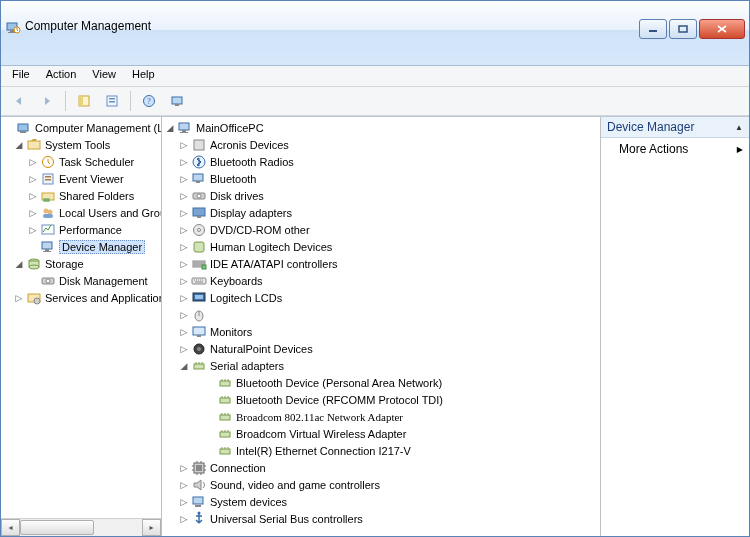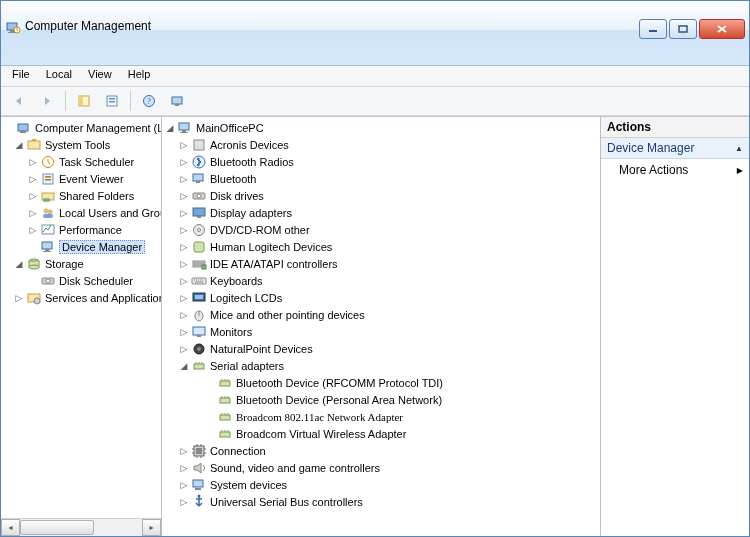--- a/index.html
+++ b/index.html
@@ -67,21 +67,21 @@
       </div>
     <div class="winbtn close">
         <svg width="10" height="8">
           <path d="M1 1l8 6M9 1l-8 6" stroke="#fff" stroke-width="1.6"></path>
         </svg>
       </div>
   </div>
 
   <div class="menubar">
     <span>File</span>
-    <span>Local</span>
+    <span>Action</span>
     <span>View</span>
     <span>Help</span>
   </div>
 
   <div class="toolbar">
     <div class="tbtn disabled">
         <svg width="14" height="14">
           <path d="M9 3l-5 4 5 4z" fill="#3a6ea5"></path>
         </svg>
       </div>
@@ -219,21 +219,21 @@
             <span class="lbl">Storage</span>
           </div>
         <div class="node" style="padding-left:24px">
             <span class="exp"></span>
             <span class="ic">
               <svg width="16" height="16">
                 <rect x="2" y="5" width="12" height="6" rx="1" fill="#d0d0d0" stroke="#888"></rect>
                 <circle cx="8" cy="8" r="2" fill="#fff" stroke="#888"></circle>
               </svg>
             </span>
-            <span class="lbl">Disk Scheduler</span>
+            <span class="lbl">Disk Management</span>
           </div>
         <div class="node" style="padding-left:10px">
             <span class="exp">▷</span>
             <span class="ic">
               <svg width="16" height="16">
                 <rect x="2" y="4" width="12" height="8" fill="#f6e6b4" stroke="#c9a437"></rect>
                 <circle cx="11" cy="11" r="3" fill="#d0d0d0" stroke="#888"></circle>
               </svg>
             </span>
             <span class="lbl">Services and Applications</span>
@@ -361,21 +361,20 @@
             <span class="lbl">Logitech LCDs</span>
           </div>
           <div class="node" style="padding-left: 14px;">
             <span class="exp">▷</span>
             <span class="ic">
               <svg width="16" height="16">
                 <ellipse cx="8" cy="9" rx="4" ry="5" fill="#e8e8e8" stroke="#888"></ellipse>
                 <line x1="8" y1="4" x2="8" y2="9" stroke="#888"></line>
               </svg>
             </span>
-            <span class="lbl">Mice and other pointing devices</span>
           </div>
           <div class="node" style="padding-left: 14px;">
             <span class="exp">▷</span>
             <span class="ic">
               <svg width="16" height="16">
                 <rect x="2" y="3" width="12" height="8" fill="#d7e8fa" stroke="#3a6ea5"></rect>
                 <rect x="6" y="11" width="4" height="2" fill="#888"></rect>
               </svg>
             </span>
             <span class="lbl">Monitors</span>
@@ -401,51 +400,61 @@
             <span class="lbl">Serial adapters</span>
           </div>
           <div class="node" style="padding-left: 40px;">
             <span class="exp"></span>
             <span class="ic">
               <svg width="16" height="16">
                 <rect x="3" y="6" width="10" height="5" fill="#cfe3b4" stroke="#7a9a4a"></rect>
                 <path d="M5 6v-2M8 6v-2M11 6v-2" stroke="#7a9a4a"></path>
               </svg>
             </span>
-            <span class="lbl">Bluetooth Device (RFCOMM Protocol TDI)</span>
+            <span class="lbl">Bluetooth Device (Personal Area Network)</span>
           </div>
           <div class="node" style="padding-left: 40px;">
             <span class="exp"></span>
             <span class="ic">
               <svg width="16" height="16">
                 <rect x="3" y="6" width="10" height="5" fill="#cfe3b4" stroke="#7a9a4a"></rect>
                 <path d="M5 6v-2M8 6v-2M11 6v-2" stroke="#7a9a4a"></path>
               </svg>
             </span>
-            <span class="lbl">Bluetooth Device (Personal Area Network)</span>
+            <span class="lbl">Bluetooth Device (RFCOMM Protocol TDI)</span>
           </div>
           <div class="node" style="padding-left: 40px; font-family: Liberation Serif, serif;">
             <span class="exp"></span>
             <span class="ic">
               <svg width="16" height="16">
                 <rect x="3" y="6" width="10" height="5" fill="#cfe3b4" stroke="#7a9a4a"></rect>
                 <path d="M5 6v-2M8 6v-2M11 6v-2" stroke="#7a9a4a"></path>
               </svg>
             </span>
             <span class="lbl">Broadcom 802.11ac Network Adapter</span>
           </div>
           <div class="node" style="padding-left: 40px; text-align: center;">
             <span class="exp"></span>
             <span class="ic">
               <svg width="16" height="16">
                 <rect x="3" y="6" width="10" height="5" fill="#cfe3b4" stroke="#7a9a4a"></rect>
                 <path d="M5 6v-2M8 6v-2M11 6v-2" stroke="#7a9a4a"></path>
               </svg>
             </span>
             <span class="lbl">Broadcom Virtual Wireless Adapter</span>
+          </div>
+          <div class="node" style="padding-left: 40px;">
+            <span class="exp"></span>
+            <span class="ic">
+              <svg width="16" height="16">
+                <rect x="3" y="6" width="10" height="5" fill="#cfe3b4" stroke="#7a9a4a"></rect>
+                <path d="M5 6v-2M8 6v-2M11 6v-2" stroke="#7a9a4a"></path>
+              </svg>
+            </span>
+            <span class="lbl">Intel(R) Ethernet Connection I217-V</span>
           </div>
           <div class="node" style="padding-left: 14px;">
             <span class="exp">▷</span>
             <span class="ic">
               <svg width="16" height="16">
                 <rect x="3" y="3" width="10" height="10" fill="#d0d0d0" stroke="#666"></rect>
                 <rect x="5" y="5" width="6" height="6" fill="#888"></rect>
                 <path d="M1 6h2M1 10h2M13 6h2M13 10h2M6 1v2M10 1v2M6 13v2M10 13v2" stroke="#666"></path>
               </svg>
             </span>
@@ -478,21 +487,20 @@
                 <path d="M8 2v10M8 12l-3-3M8 12l3-3M5 5h6" stroke="#3a6ea5" fill="none" stroke-width="1.5"></path>
                 <circle cx="8" cy="2" r="1.5" fill="#3a6ea5"></circle>
               </svg>
             </span>
             <span class="lbl">Universal Serial Bus controllers</span>
           </div>
         </div>
     </div>
 
     <div class="pane right">
-      <div class="actions-hdr">Actions</div>
       <div class="actions-sub">
           <span>Device Manager</span>
           <span class="tri">▲</span>
         </div>
       <div class="actions-item">
           <span>More Actions</span>
           <span class="tri">▶</span>
         </div>
     </div>
 

